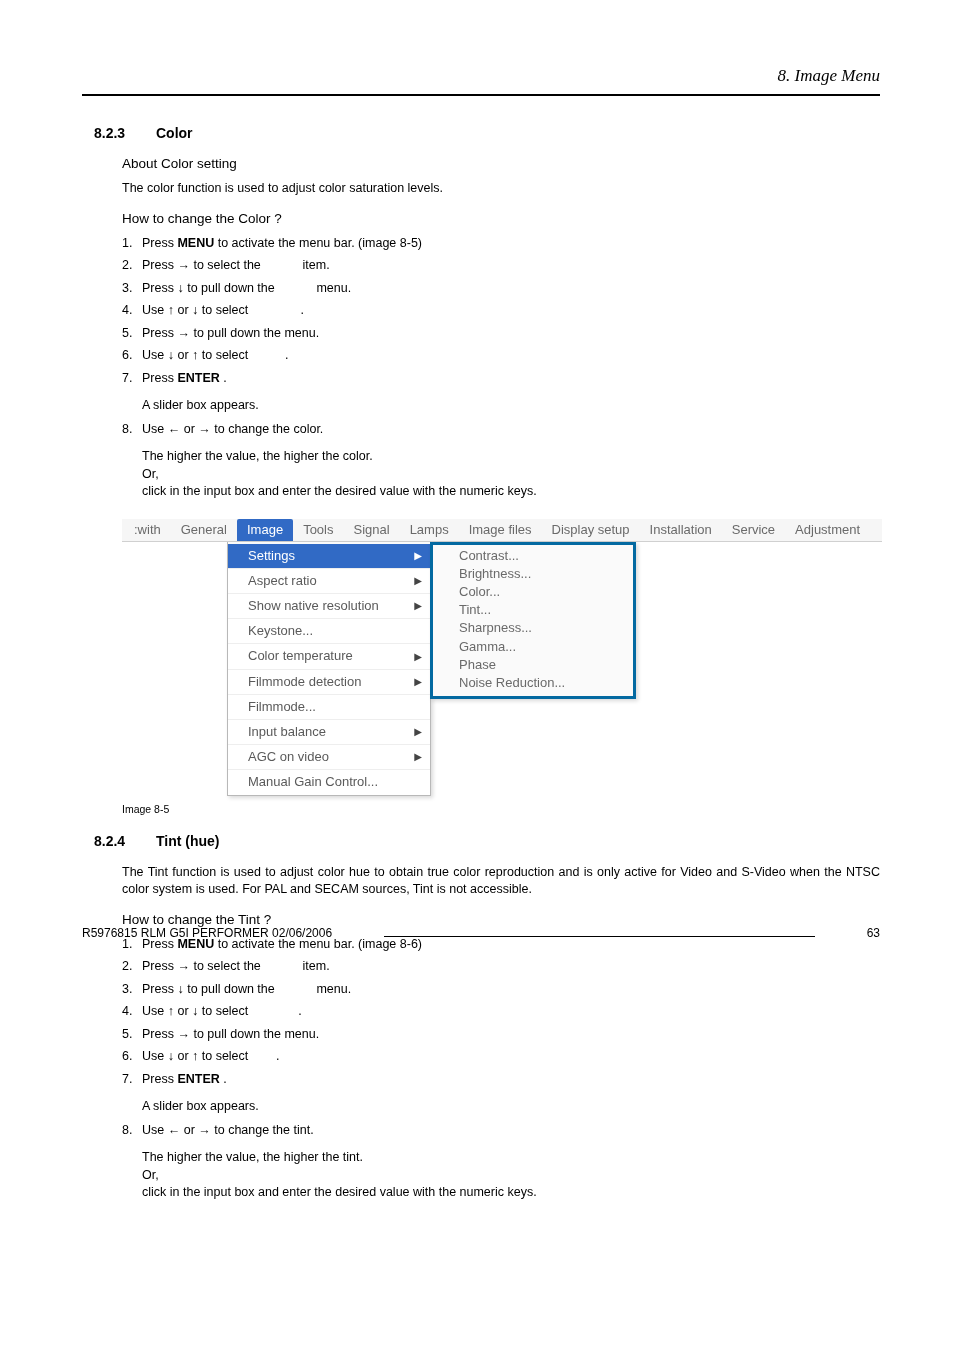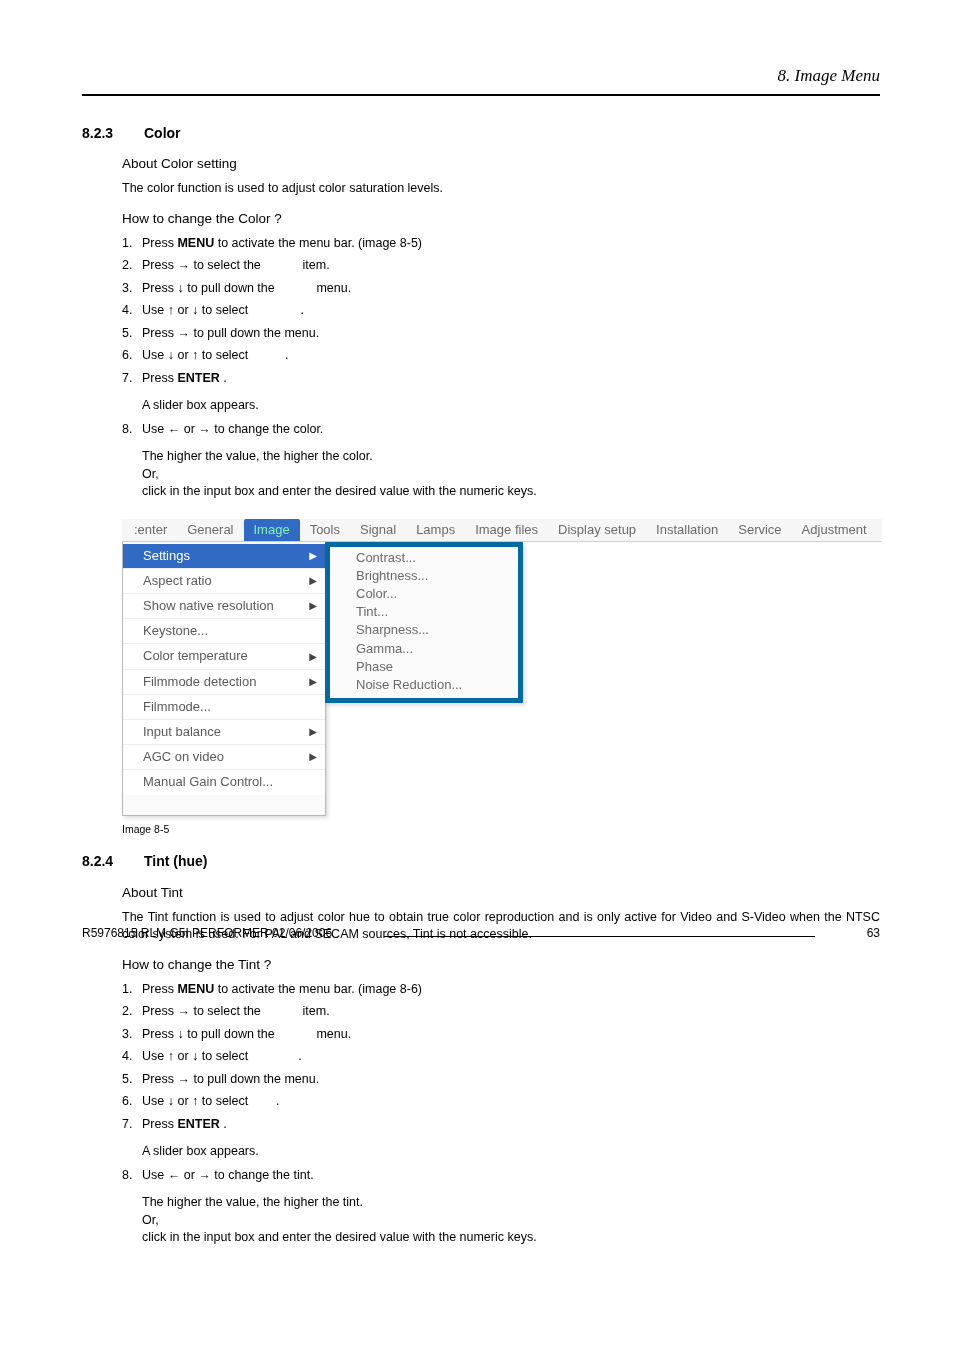--- a/index.html
+++ b/index.html
@@ -30,20 +30,21 @@
     border-bottom: 2px solid #000;
     margin-bottom: 28px;
   }
   .section-row {
     display: flex;
     align-items: baseline;
     font-weight: bold;
     font-size: 14px;
     margin-top: 4px;
     margin-bottom: 12px;
+    margin-left: 12px;
   }
   .section-num { width: 62px; }
   .section-title { }
   .sub-block { margin-left: 40px; }
   .sub-heading {
     font-weight: normal;
     font-size: 13.5px;
     margin-top: 12px;
     margin-bottom: 6px;
   }
@@ -93,34 +94,35 @@
     border-bottom: 1px solid #d0d0d0;
     background: #f6f6f6;
     padding: 0 2px;
   }
   .menubar .mitem {
     padding: 2px 10px;
     white-space: nowrap;
   }
   .menubar .mitem.active {
     background: #316ac5;
-    color: #86efac;
+    color: #ffffff;
     border-radius: 2px 2px 0 0;
   }
   .dropdowns {
     display: flex;
     align-items: flex-start;
   }
   .dropdown {
     background: #fafafa;
     border: 1px solid #b8b8b8;
     border-top: none;
     box-shadow: 2px 2px 4px rgba(0,0,0,.15);
+    margin-left: 105px;
     width: 202px;
-    padding: 2px 0 20px 0;
+    padding: 2px 0 0 0;
   }
   .dropdown .dditem {
     display: flex;
     align-items: center;
     justify-content: space-between;
     padding: 3px 8px 3px 20px;
     color: #5a5a5a;
     background: #fff;
     border-top: 1px solid #eee;
   }
@@ -129,25 +131,25 @@
     background: #316ac5;
     color: #fff;
   }
   .dropdown .dditem .tri {
     font-size: 10px;
     color: #444;
   }
   .dropdown .dditem.active .tri { color: #fff; }
   .submenu {
     background: #fafafa;
-    border: 5px solid #0369a1;
+    border: 3px solid #0369a1;
     box-shadow: 2px 2px 4px rgba(0,0,0,.15);
     margin-left: -1px;
     width: 188px;
-    padding: 2px 0 4px 0;
+    padding: 2px 12px 4px 0;
   }
   .submenu .dditem { padding-left: 26px; }
   .footer {
     position: absolute;
     left: 82px;
     right: 74px;
     bottom: 50px;
     display: flex;
     align-items: baseline;
     font-size: 12px;
@@ -199,21 +201,21 @@
     </ol>
 
     <div class="indent-block">
       <div>The higher the value, the higher the color.</div>
       <div>Or,</div>
       <div>click in the input box and enter the desired value with the numeric keys.</div>
     </div>
 
     <div class="menu-shot">
       <div class="menubar" id="menubar">
-          <div class="mitem">:enter</div>
+          <div class="mitem">:with</div>
           <div class="mitem">General</div>
           <div class="mitem active">Image</div>
           <div class="mitem">Tools</div>
           <div class="mitem">Signal</div>
           <div class="mitem">Lamps</div>
           <div class="mitem">Image files</div>
           <div class="mitem">Display setup</div>
           <div class="mitem">Installation</div>
           <div class="mitem">Service</div>
           <div class="mitem">Adjustment</div>
@@ -273,21 +275,20 @@
 
     <div class="caption">Image 8-5</div>
   </div>
 
   <div class="section-row">
     <span class="section-num">8.2.4</span>
     <span class="section-title">Tint (hue)</span>
   </div>
 
   <div class="sub-block">
-    <div class="sub-heading">About Tint</div>
     <div class="body-text-justify">The Tint function is used to adjust color hue to obtain true color reproduction and is only active for Video and S-Video when the NTSC color system is used.  For PAL and SECAM sources, Tint is not accessible.</div>
 
     <div class="sub-heading">How to change the Tint ?</div>
 
     <ol class="steps" id="steps2">
         <li><span class="num">1.</span><span>Press <b>MENU</b> to activate the menu bar.  (image 8-6)</span></li>
         <li><span class="num">2.</span><span>Press <span class="arrow">→</span> to select the <i class="ph">Image</i> item.</span></li>
         <li><span class="num">3.</span><span>Press <span class="arrow">↓</span> to pull down the <i class="ph">Image</i> menu.</span></li>
         <li><span class="num">4.</span><span>Use <span class="arrow">↑</span> or <span class="arrow">↓</span> to select <i class="ph">settings</i> .</span></li>
         <li><span class="num">5.</span><span>Press <span class="arrow">→</span> to pull down the menu.</span></li>

